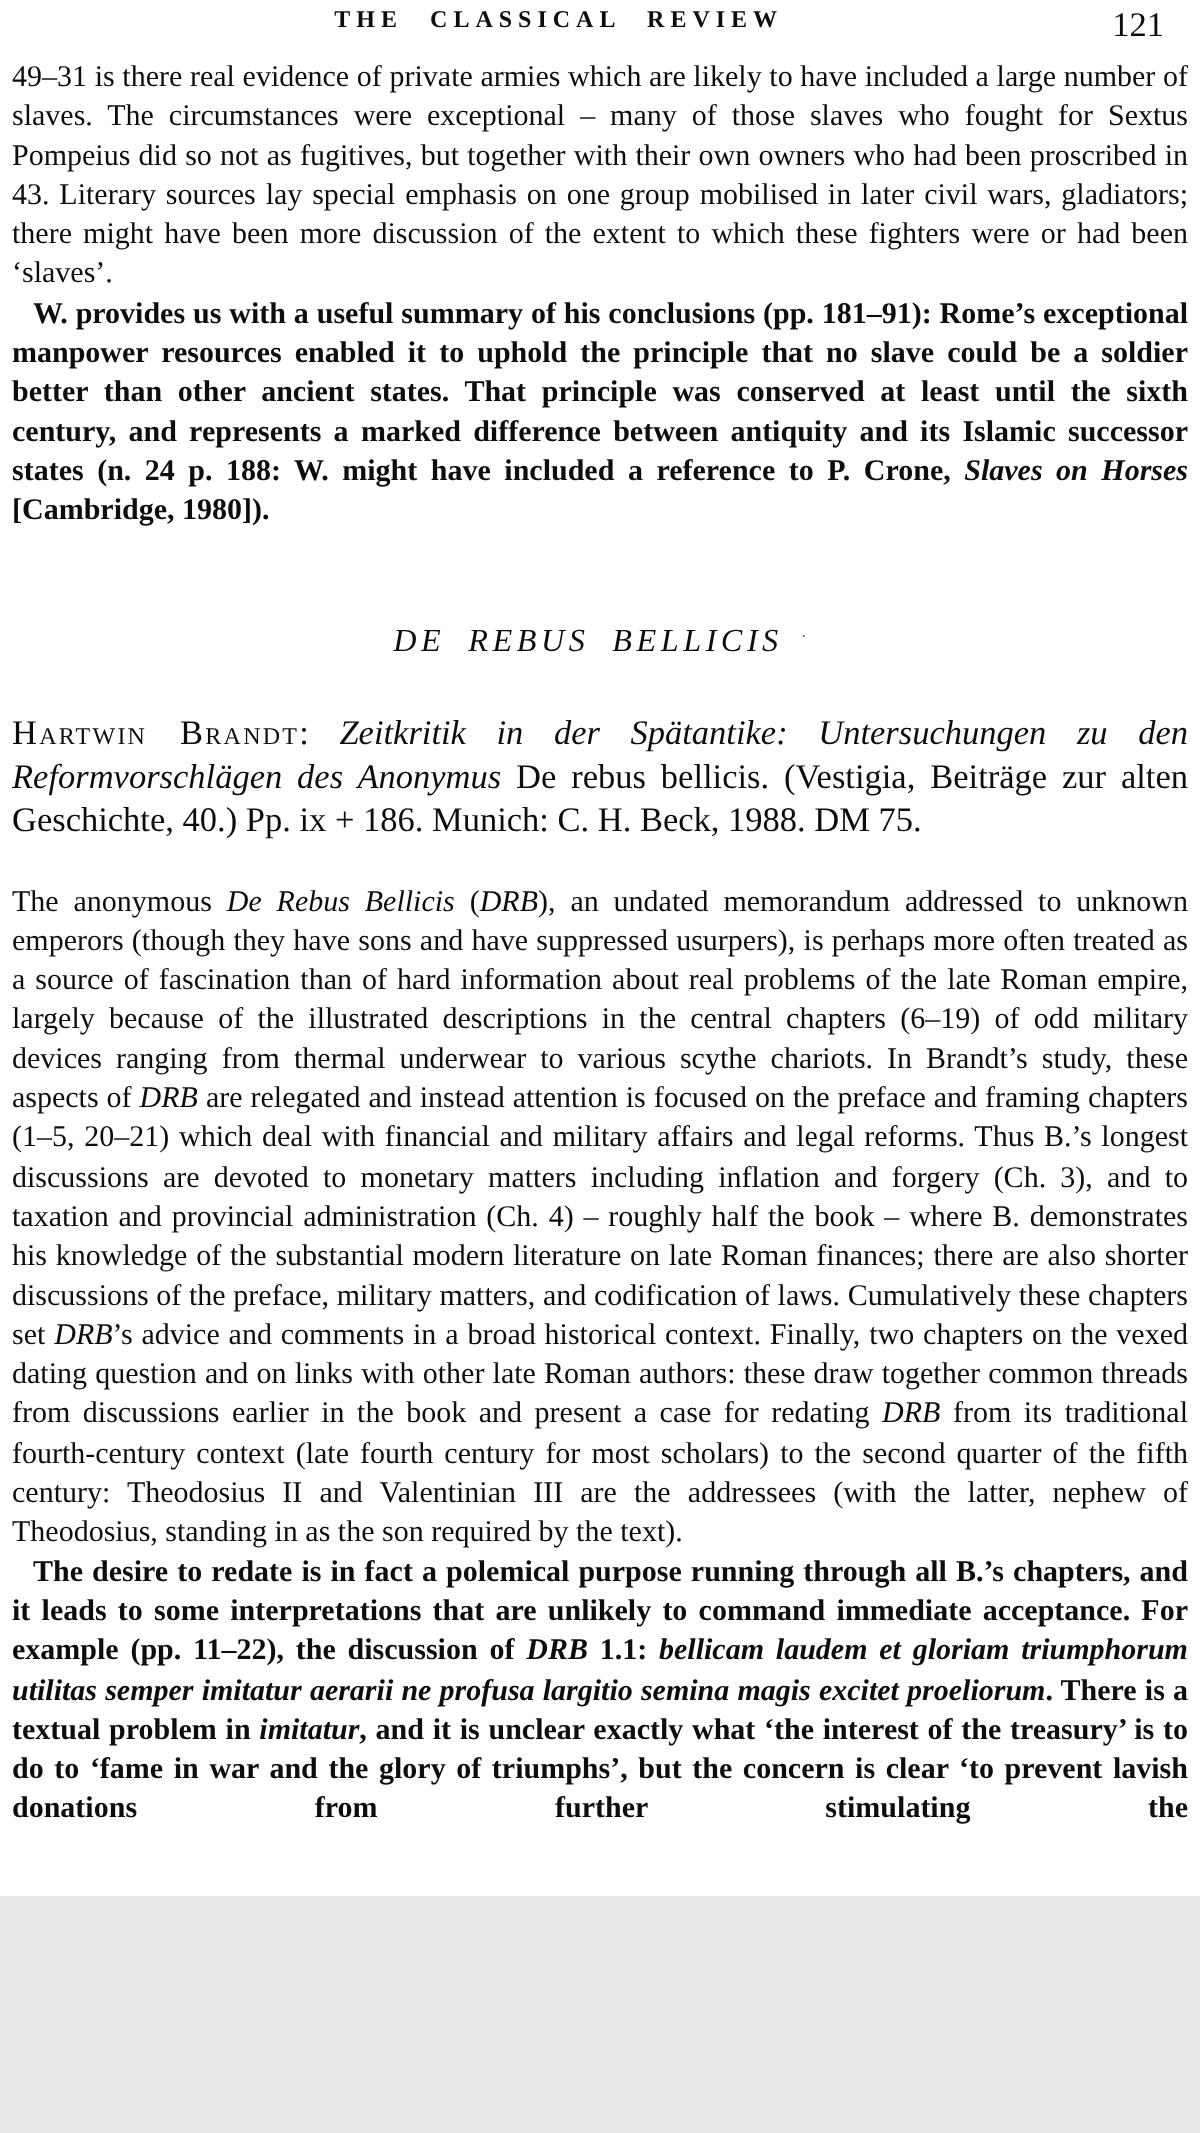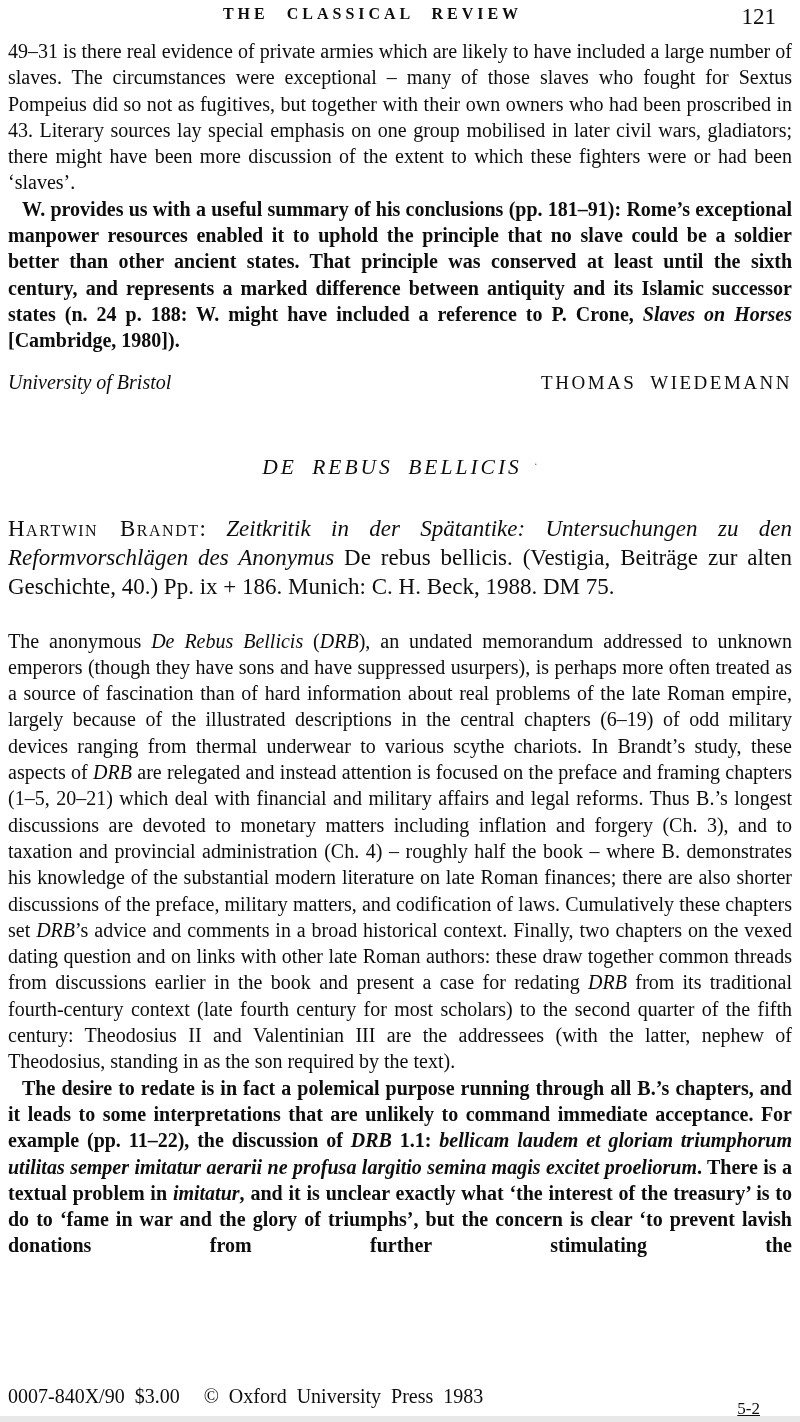--- a/index.html
+++ b/index.html
@@ -1,19 +1,19 @@
 <!DOCTYPE html>
 <html><head>
 <meta charset="utf-8">
 <style>
   html, body { margin: 0; padding: 0; background: #e8e8e8; }
   .page {
     position: relative;
     width: 800px;
-    height: 1416px;
+    height: 1264px;
     margin: 0 auto;
     background: #ffffff;
     color: #0d0d0d;
     font-family: "Liberation Serif", "DejaVu Serif", serif;
     box-sizing: border-box;
     padding: 5px 8px 0 8px;
     overflow: hidden;
   }
   
   .runhead { position: relative; height: 24px; }
@@ -79,24 +79,20 @@
 <div class="page">
 
   <div class="runhead">
     <div class="runhead-title">THE CLASSICAL REVIEW</div>
     <div class="runhead-page">121</div>
   </div>
 
   <p class="para first-para"><span>49–31 is there real evidence of private armies which are likely to have included a large number of slaves. The circumstances were exceptional – many of those slaves who fought for Sextus Pompeius did so not as fugitives, but together with their own owners who had been proscribed in 43. Literary sources lay special emphasis on one group mobilised in later civil wars, gladiators; there might have been more discussion of the extent to which these fighters were or had been ‘slaves’.</span></p>
   <p class="para indent"><span>W. provides us with a useful summary of his conclusions (pp. 181–91): Rome’s exceptional manpower resources enabled it to uphold the principle that no slave could be a soldier better than other ancient states. That principle was conserved at least until the sixth century, and represents a marked difference between antiquity and its Islamic successor states (n. 24 p. 188: W. might have included a reference to P. Crone, </span><span class="i">Slaves on Horses</span><span> [Cambridge, 1980]).</span></p>
 
-  <div class="sigrow">
-    <span class="affil">University of Bristol</span>
-    <span class="reviewer">THOMAS WIEDEMANN</span>
-  </div>
 
   <div class="sec-title-row">
     <span class="sec-title">DE REBUS BELLICIS</span><span class="sec-title-mark">·</span>
   </div>
 
   <p class="para bib-heading"><span class="sc">Hartwin Brandt</span><span>: </span><span class="i">Zeitkritik in der Spätantike: Untersuchungen zu den Reformvorschlägen des Anonymus</span><span> De rebus bellicis. (Vestigia, Beiträge zur alten Geschichte, 40.) Pp. ix + 186. Munich: C. H. Beck, 1988. DM 75.</span></p>
 
   <p class="para review-body-start"><span>The anonymous </span><span class="i">De Rebus Bellicis</span><span> (</span><span class="i">DRB</span><span>), an undated memorandum addressed to unknown emperors (though they have sons and have suppressed usurpers), is perhaps more often treated as a source of fascination than of hard information about real problems of the late Roman empire, largely because of the illustrated descriptions in the central chapters (6–19) of odd military devices ranging from thermal underwear to various scythe chariots. In Brandt’s study, these aspects of </span><span class="i">DRB</span><span> are relegated and instead attention is focused on the preface and framing chapters (1–5, 20–21) which deal with financial and military affairs and legal reforms. Thus B.’s longest discussions are devoted to monetary matters including inflation and forgery (Ch. 3), and to taxation and provincial administration (Ch. 4) – roughly half the book – where B. demonstrates his knowledge of the substantial modern literature on late Roman finances; there are also shorter discussions of the preface, military matters, and codification of laws. Cumulatively these chapters set </span><span class="i">DRB</span><span>’s advice and comments in a broad historical context. Finally, two chapters on the vexed dating question and on links with other late Roman authors: these draw together common threads from discussions earlier in the book and present a case for redating </span><span class="i">DRB</span><span> from its traditional fourth-century context (late fourth century for most scholars) to the second quarter of the fifth century: Theodosius II and Valentinian III are the addressees (with the latter, nephew of Theodosius, standing in as the son required by the text).</span></p>
   <p class="para indent cont"><span>The desire to redate is in fact a polemical purpose running through all B.’s chapters, and it leads to some interpretations that are unlikely to command immediate acceptance. For example (pp. 11–22), the discussion of </span><span class="i">DRB</span><span> 1.1: </span><span class="i">bellicam laudem et gloriam triumphorum utilitas semper imitatur aerarii ne profusa largitio semina magis excitet proeliorum</span><span>. There is a textual problem in </span><span class="i">imitatur</span><span>, and it is unclear exactly what ‘the interest of the treasury’ is to do to ‘fame in war and the glory of triumphs’, but the concern is clear ‘to prevent lavish donations from further stimulating the</span></p>
 

